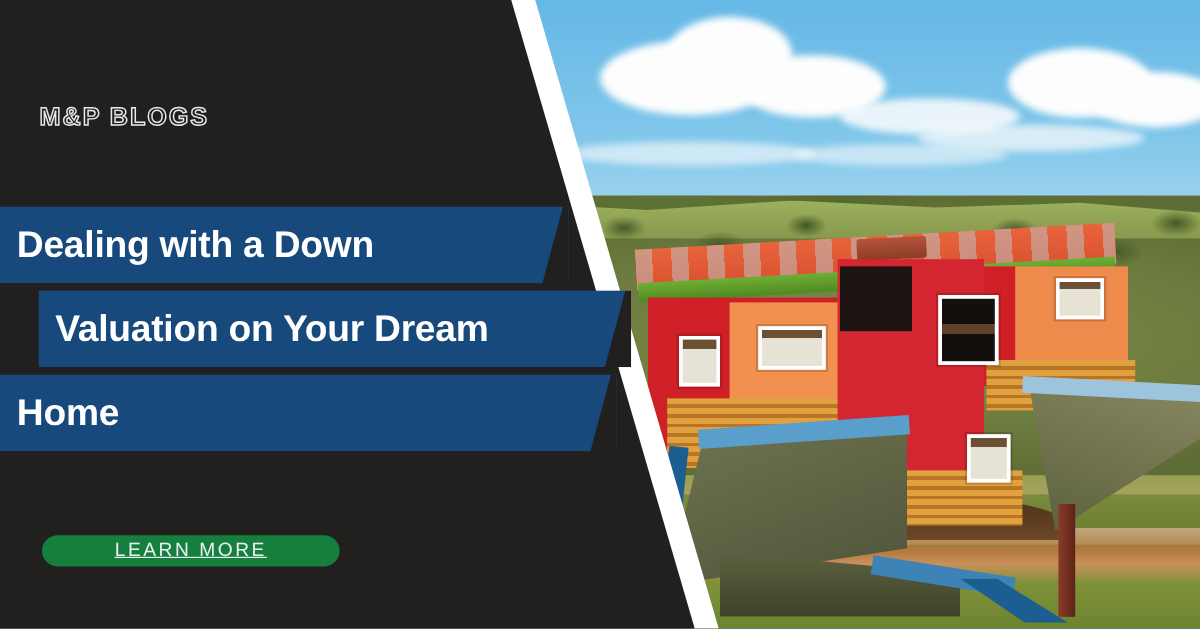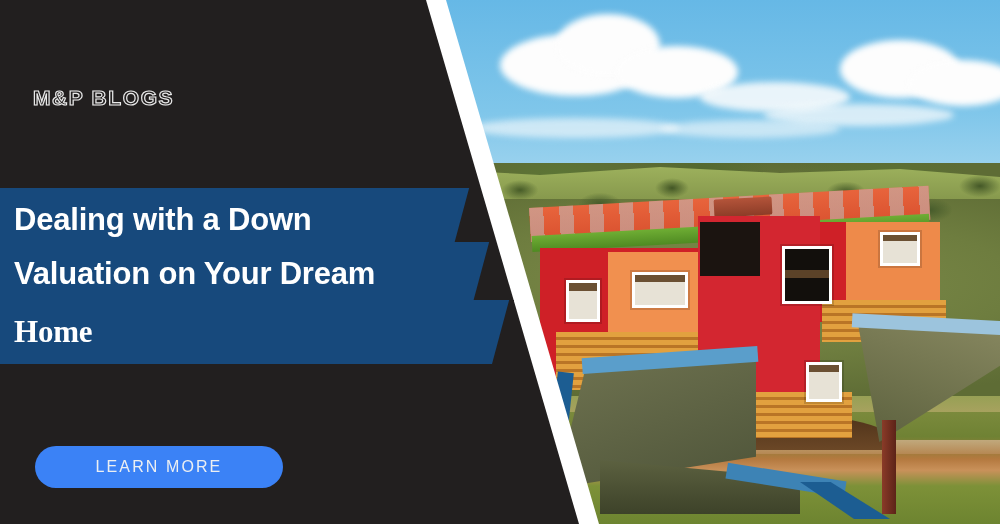--- a/index.html
+++ b/index.html
@@ -221,39 +221,39 @@
   .bands{ position:absolute; left:0; top:0; width:100%; height:100%; }
   .band{
     position:absolute; left:0;
     background:#17497c;
     display:flex; align-items:center;
   }
   .band span{
     color:#ffffff; font-weight:700; font-size:31px;
     letter-spacing:-.2px; padding-left:14px; white-space:nowrap;
   }
-  .band.b1{ top:188px; height:64px; width:474px;
+  .band.b1{ top:172px; height:64px; width:474px;
     clip-path:polygon(0 0, 474px 0, 474px 100%, 0 100%); }
   .band.b2{ top:242px; height:64px; width:494px;
-    clip-path:polygon(0 0, 494px 0, 494px 100%, 0 100%); }
-  .band.b3{ top:300px; height:64px; width:514px;
-    clip-path:polygon(0 0, 514px 0, 514px 100%, 0 100%);font-family:Liberation Serif, serif; }
+    clip-path:polygon(0 0, 494px 0, 494px 100%, 0 100%);margin-left:32px; }
+  .band.b3{ top:312px; height:64px; width:514px;
+    clip-path:polygon(0 0, 514px 0, 514px 100%, 0 100%); }
   .band-skew{ position:absolute; top:0; right:0; width:22px; height:100%;
     background:#221f1f;
     clip-path:polygon(100% 0, 100% 100%, 0 100%, 78% 0);
   }
 
   
   .cta{
     position:absolute; left:35px; top:446px;
-    width:248px; height:42px; border-radius:21px;
-    background:#3b82f6; border:none; cursor:pointer;
+    width:248px; height:26px; border-radius:21px;
+    background:#15803d; border:none; cursor:pointer;
     color:#eceff2; font-size:16px; letter-spacing:2.1px;
     font-family:"Liberation Sans", sans-serif;
-    display:flex; align-items:center; justify-content:center;
+    display:flex; align-items:center; justify-content:center;text-decoration:underline;
   }
 </style>
 </head>
 <body>
 
 <div class="banner-root">
 
   <div class="photo">
     <div class="sky"></div>
     <div class="cloud c1"></div>

